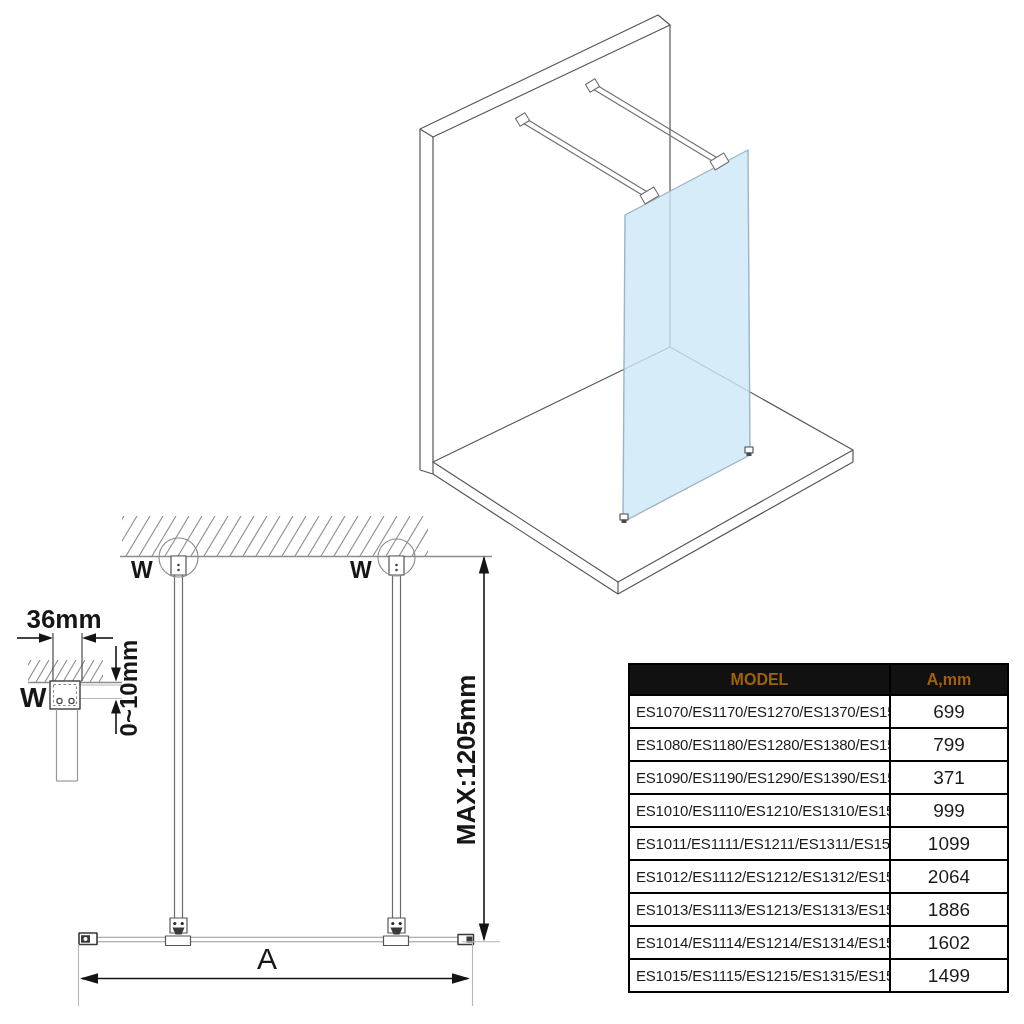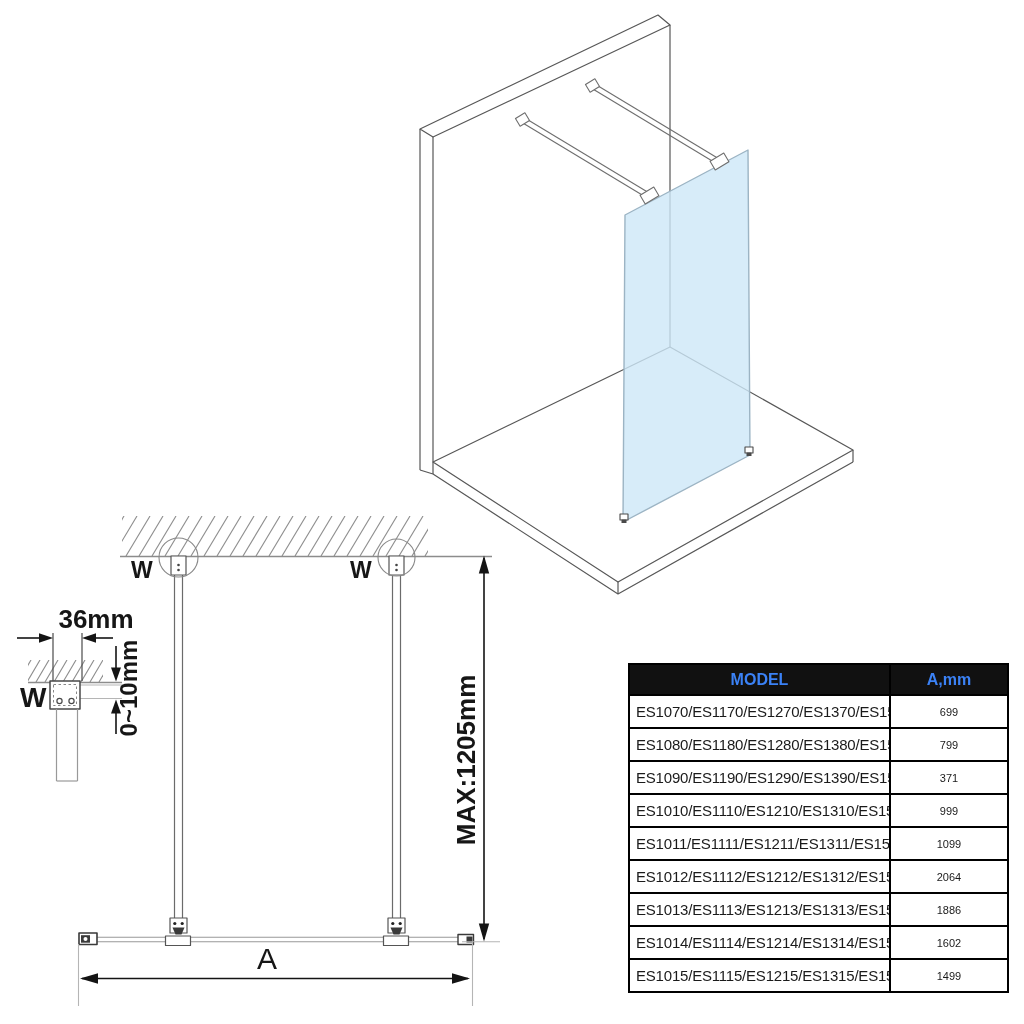--- a/index.html
+++ b/index.html
@@ -2,34 +2,34 @@
 <html><head>
 <meta charset="utf-8">
 <style>
   html,body{margin:0;padding:0;background:#ffffff;}
   .page{position:relative;width:1024px;height:1024px;background:#fff;overflow:hidden;
         font-family:"Liberation Sans","DejaVu Sans",sans-serif;color:#161616;}
   svg{position:absolute;left:0;top:0;}
   .lbl{position:absolute;line-height:1;white-space:nowrap;color:#161616;}
   .b{font-weight:bold;}
   .rot{transform:rotate(-90deg);transform-origin:center center;text-align:center;}
-  .label-36mm{left:20px;top:606px;width:88px;text-align:center;font-size:26px;margin-left:32px;}
+  .label-36mm{left:20px;top:606px;width:88px;text-align:center;font-size:26px;}
   .label-w-detail{left:20px;top:684px;font-size:28px;}
   .label-gap{left:79px;top:676px;width:100px;height:24px;font-size:24px;}
   .label-w-plan-1{left:131px;top:559px;font-size:23px;}
   .label-w-plan-2{left:350px;top:559px;font-size:23px;}
   .label-max{left:371px;top:747px;width:190px;height:26px;font-size:26px;}
   .label-a{left:257px;top:944px;font-size:30px;font-weight:normal;}
   .spec-table{position:absolute;left:628px;top:663px;border-collapse:collapse;
               table-layout:fixed;width:379px;}
   .spec-table th,.spec-table td{border:2px solid #000;height:29px;overflow:hidden;}
-  .spec-table th{background:#111;color:#3b82f6;font-size:16px;font-weight:bold;padding:0;}
+  .spec-table th{background:#111;color:#a16207;font-size:16px;font-weight:bold;padding:0;}
   .spec-table td{font-size:15px;color:#1a1a1a;background:#fff;}
   .spec-table td.model{text-align:left;padding:0 0 0 6px;letter-spacing:-0.2px;}
-  .spec-table td.amm{text-align:center;font-size:11px;}
+  .spec-table td.amm{text-align:center;font-size:19px;}
   .col-model{width:261px;}
   .col-a{width:118px;}
 </style>
 </head>
 <body>
 
 <div class="page">
 
   <svg width="1024" height="1024" viewBox="0 0 1024 1024">
     <defs>

